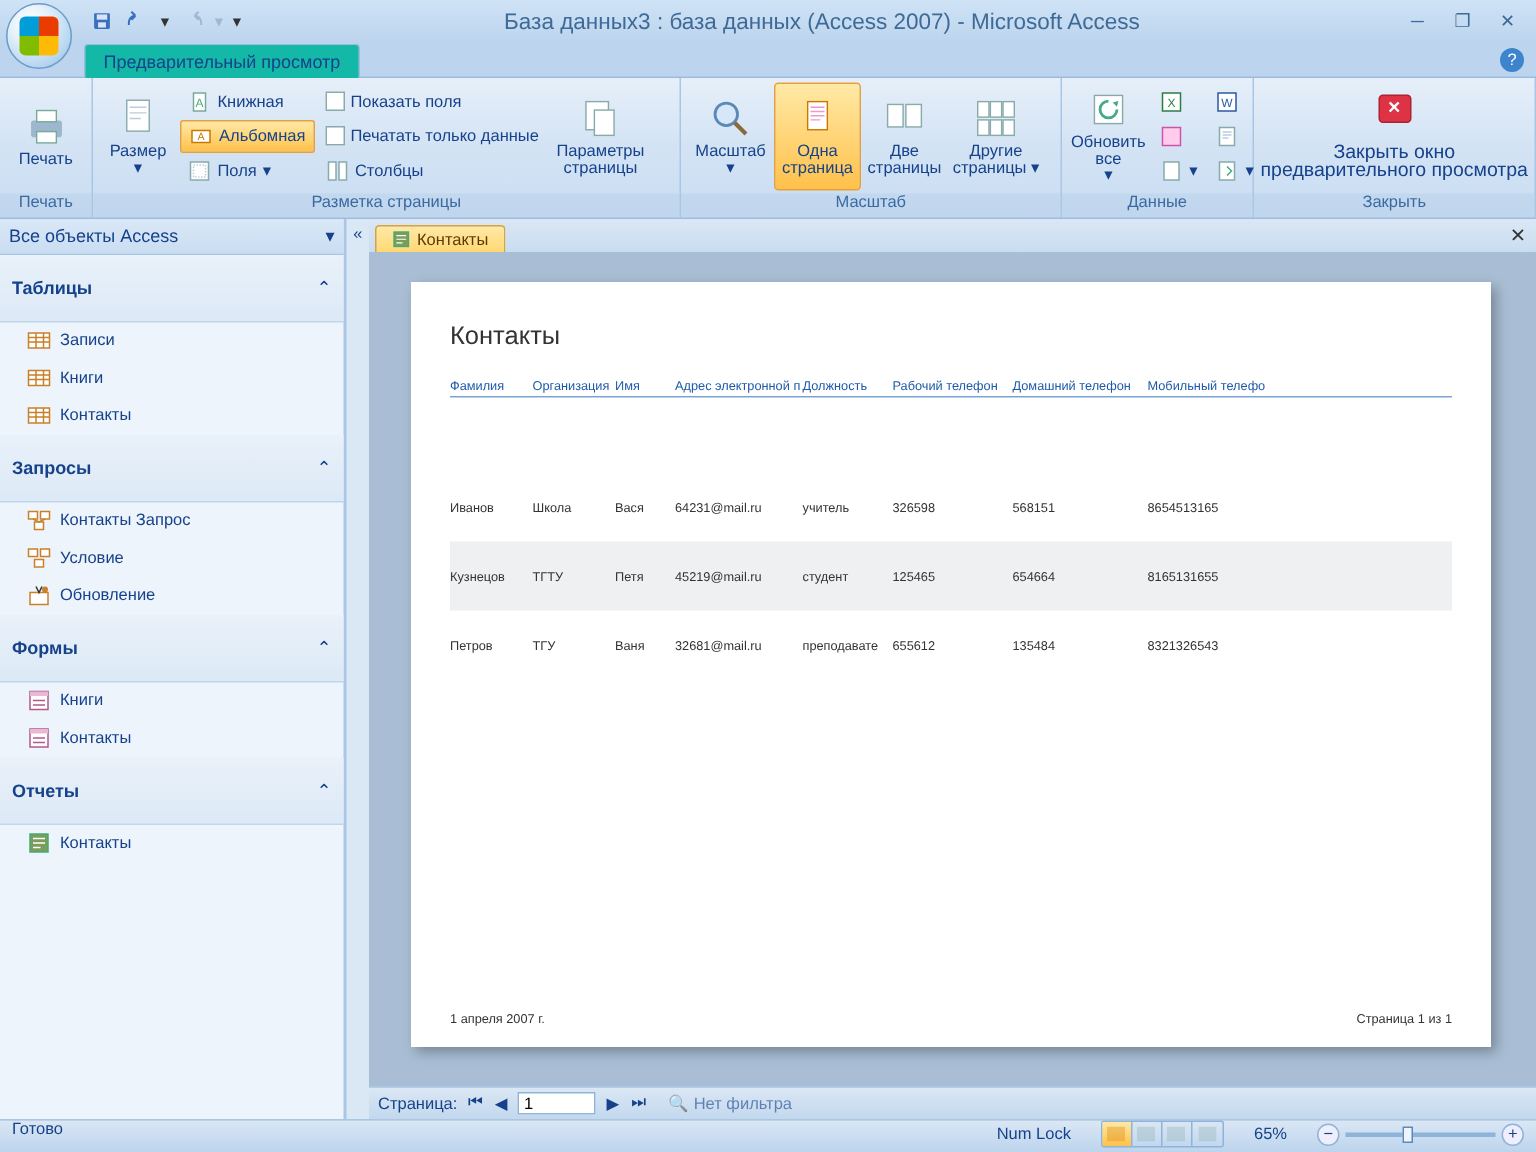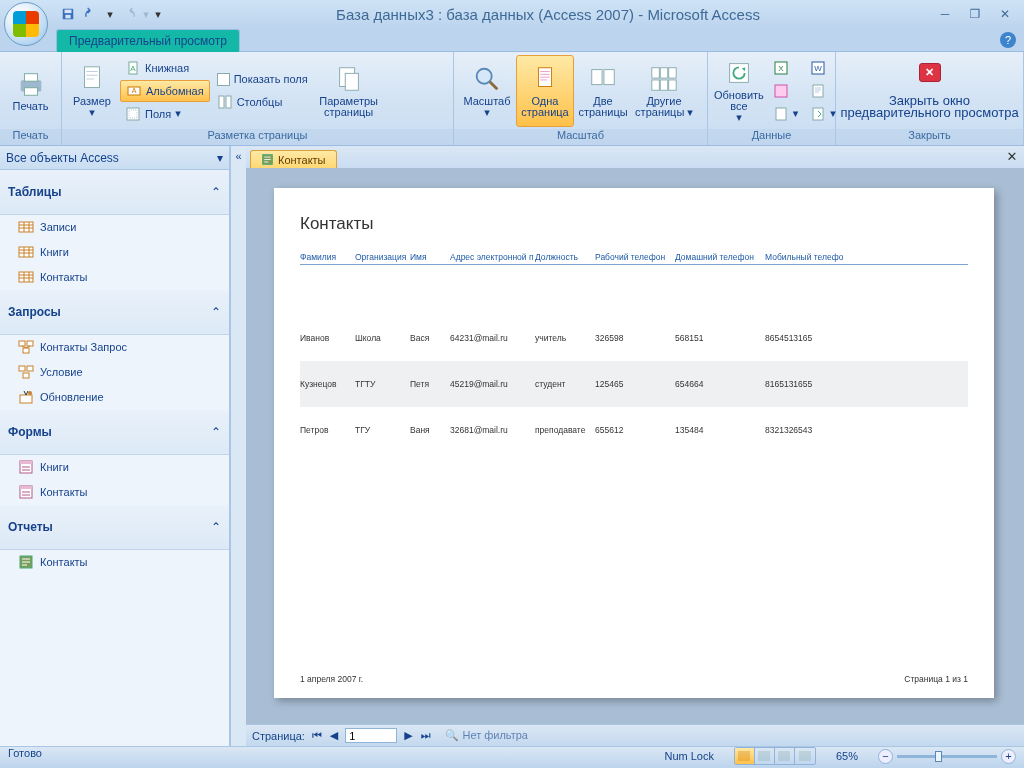--- a/index.html
+++ b/index.html
@@ -33,21 +33,21 @@
 .col{display:flex;flex-direction:column;gap:1px}
 .smallbtn{display:flex;align-items:center;gap:4px;padding:2px 5px;color:#15428b;border-radius:2px;height:22px;white-space:nowrap}
 .smallbtn.sel{background:linear-gradient(#ffe9a6,#ffc14a);border:1px solid #e8a13a}
 .smallbtn svg,.smallbtn .ic{width:16px;height:16px}
 .chk{width:13px;height:13px;border:1px solid #8aa;background:#fff;display:inline-block}
 .closebtn{background:#d34;border:1px solid #a23;width:22px;height:19px;border-radius:3px;color:#fff;text-align:center;line-height:17px;font-weight:bold;margin:0 auto}
 
 
 .main{display:flex;height:600px}
 .navpane{width:230px;background:#eef4fb;border-right:1px solid #a9c6e4;display:flex;flex-direction:column}
-.navhead{height:24px;background:linear-gradient(#dae8f6,#c9ddf2);border-bottom:1px solid #a9c6e4;display:flex;align-items:center;padding:4px 6px;color:#15428b;font-size:12px}
+.navhead{height:24px;background:linear-gradient(#dae8f6,#c9ddf2);border-bottom:1px solid #a9c6e4;display:flex;padding:4px 6px;color:#15428b;font-size:12px}
 .navhead .arr{margin-left:auto}
 .navgroup{background:linear-gradient(#e9f1fa,#dce9f6);border-bottom:1px solid #c0d4ea;padding:15px 8px;color:#15428b;font-weight:bold;display:flex;font-size:12px}
 .navgroup .coll{margin-left:auto;font-weight:normal}
 .navitem{padding:4px 6px 4px 18px;display:flex;align-items:center;gap:6px;color:#15428b;border-bottom:1px solid transparent}
 .navitem svg{width:16px;height:16px;flex-shrink:0}
 .collapse{width:16px;border-left:1px solid #a9c6e4;background:#dae8f6;display:flex;align-items:flex-start;justify-content:center;padding-top:4px;color:#15428b}
 
 
 .docarea{flex:1;display:flex;flex-direction:column;background:#a9bed4}
 .doctabs{height:22px;background:linear-gradient(#dbe7f4,#c9ddf2);display:flex;align-items:flex-end;padding-left:4px;position:relative}
@@ -167,20 +167,24 @@
           </div>
         <div class="smallbtn"><svg viewBox="0 0 16 16">
               <rect x="2" y="2" width="12" height="12" fill="#fff" stroke="#8aa"></rect>
               <rect x="4" y="4" width="8" height="8" fill="none" stroke="#bcd" stroke-dasharray="1"></rect>
             </svg><span>Поля</span> ▾</div>
       </div>
       <div class="col">
         <div class="smallbtn">
             <span class="chk"></span>
             <span>Показать поля</span>
+          </div>
+        <div class="smallbtn">
+            <span class="chk"></span>
+            <span>Печатать только данные</span>
           </div>
         <div class="smallbtn">
             <svg viewBox="0 0 16 16">
               <rect x="2" y="2" width="5" height="12" fill="#fff" stroke="#8aa"></rect>
               <rect x="9" y="2" width="5" height="12" fill="#fff" stroke="#8aa"></rect>
             </svg>
             <span>Столбцы</span>
           </div>
       </div>
       <div class="bigbtn" style="width:68px">

